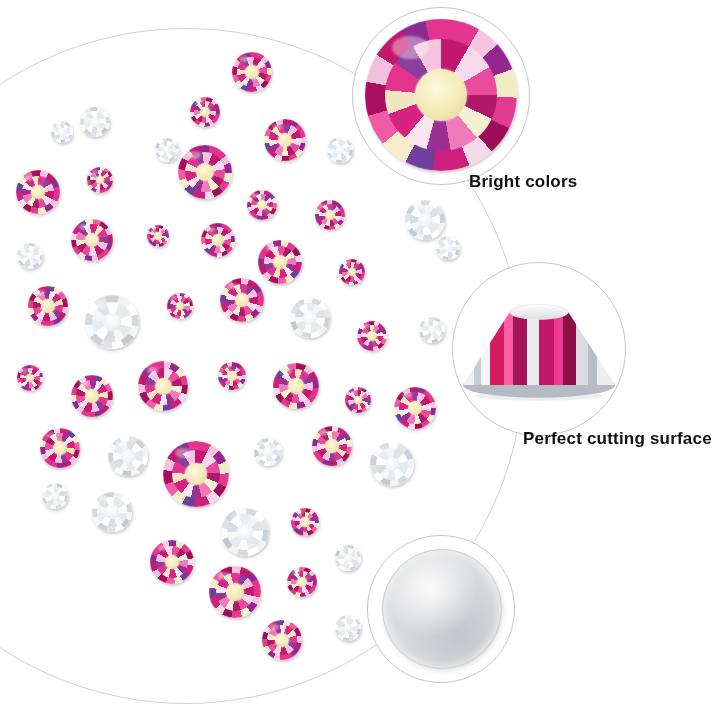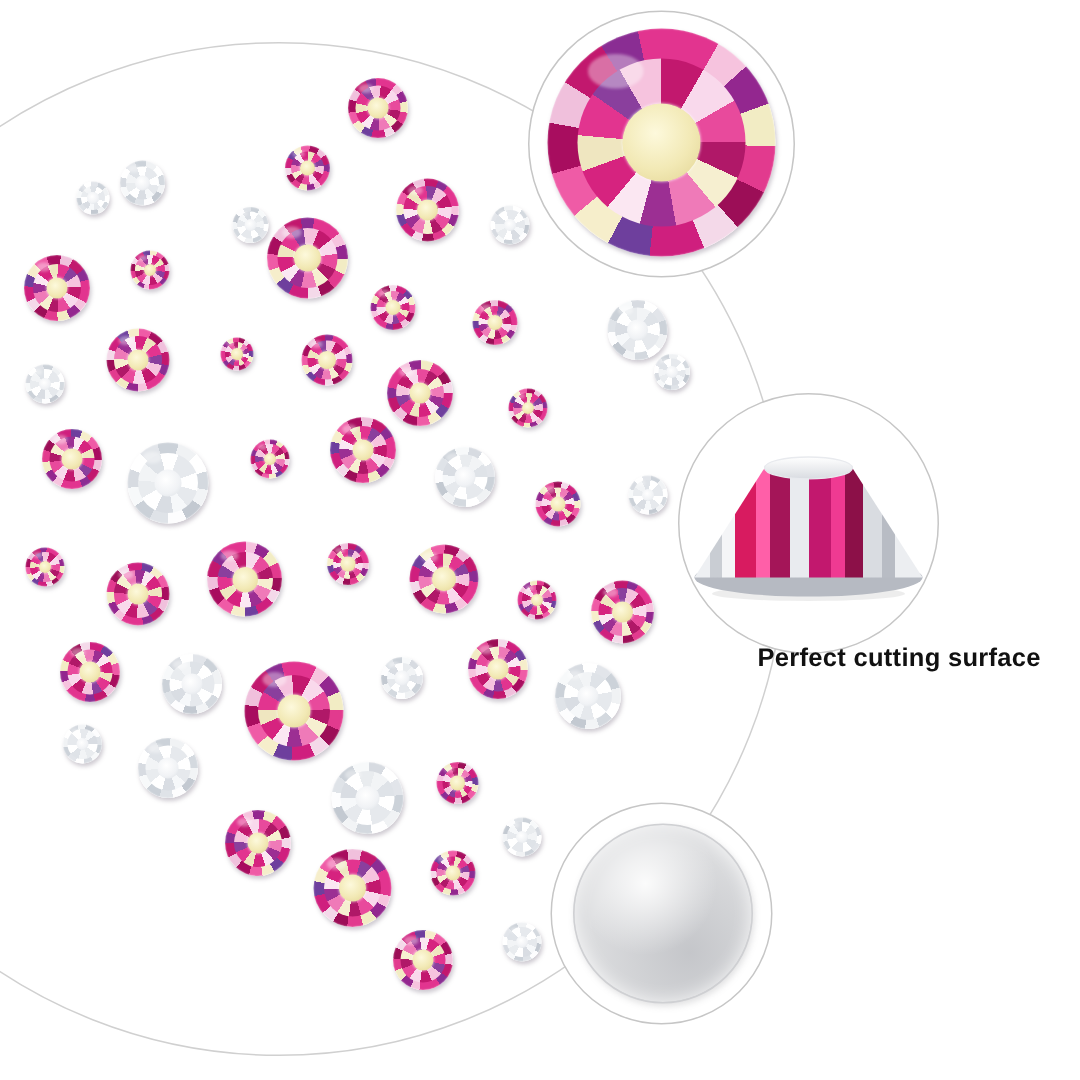--- a/index.html
+++ b/index.html
@@ -75,21 +75,21 @@
       #dcdddf;
     border:1px solid #cfd0d3;
     box-shadow: inset 0 0 12px rgba(255,255,255,0.8), 1px 2px 4px rgba(140,140,145,0.25);
   }
 
   .label {
     position:absolute; z-index:3; font-weight:bold; font-size:17px; color:#111111;
     white-space:nowrap; letter-spacing:0.2px;
   }
   .label-top { left:469px; top:172px; }
-  .label-mid { left:505px; top:429px; }
+  .label-mid { left:523px; top:429px; }
   .label-bottom { left:374px; top:684px; }
 </style>
 </head>
 <body>
 
 <div id="stage">
 
   <div class="main-circle"></div>
 
   <div class="gems-layer">
@@ -345,20 +345,21 @@
       </div>
     </div>
 
   <div class="callout callout-top">
     <div class="gem ab closeup" style="--rot:8deg">
       <div class="facets"></div>
       <div class="mid"></div>
       <div class="table-facet"></div>
     </div>
   </div>
+  <div class="label label-top">Bright colors</div>
 
   <div class="callout callout-mid">
     <div class="sideview-wrap">
       <svg viewBox="0 0 160 118" width="156" height="118">
         <defs>
           <linearGradient id="stripes" x1="0" y1="0" x2="1" y2="0">
             <stop offset="0" stop-color="#eef0f3"></stop>
               <stop offset="0.07" stop-color="#eef0f3"></stop>
             <stop offset="0.07" stop-color="#c9cdd3"></stop>
               <stop offset="0.12" stop-color="#c9cdd3"></stop>

